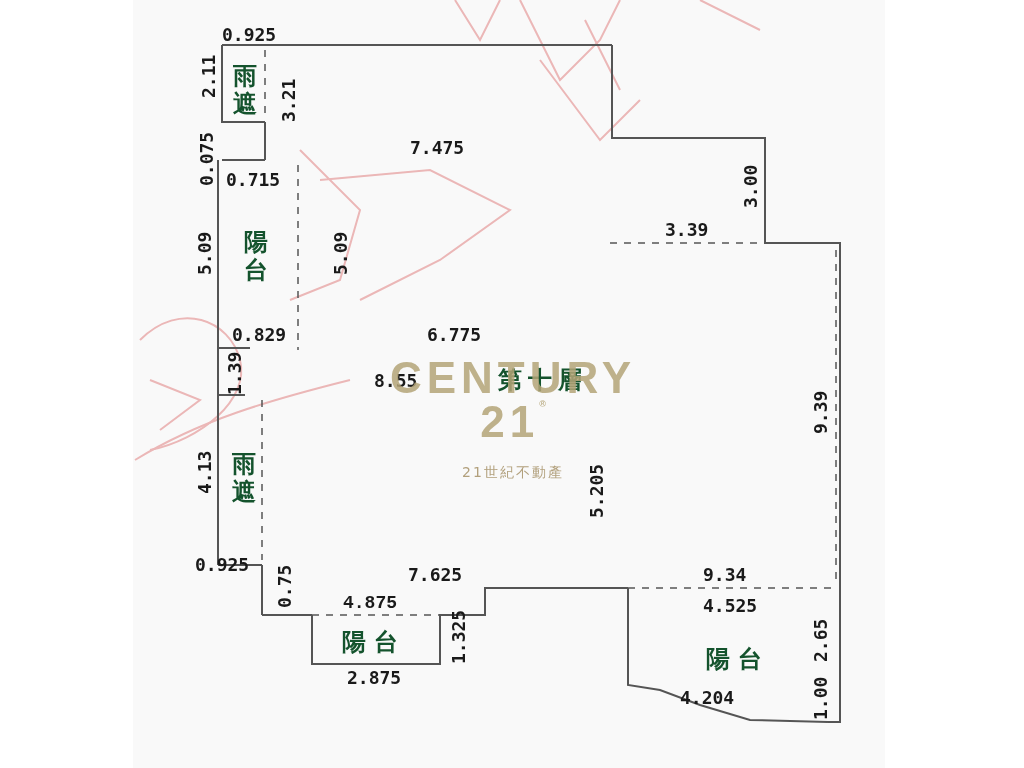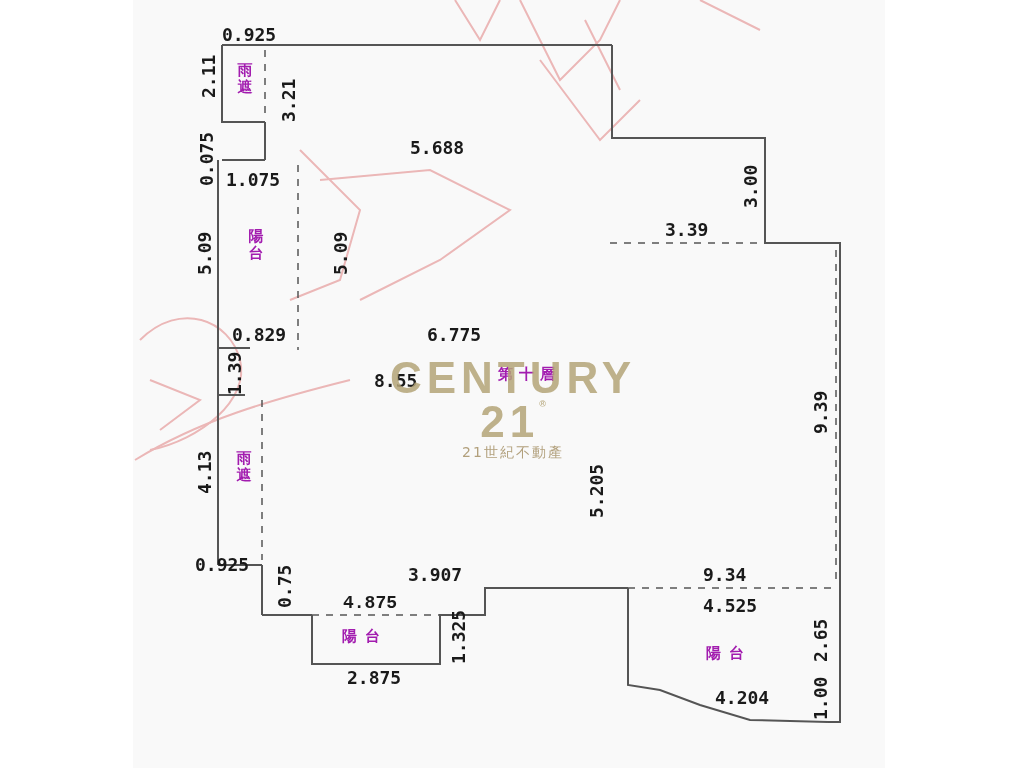--- a/index.html
+++ b/index.html
@@ -1,26 +1,26 @@
 <!DOCTYPE html>
 <html><head>
   <meta charset="utf-8">
   <style>
     html, body { margin: 0; padding: 0; background: #ffffff; }
     body { width: 1024px; height: 768px; position: relative; overflow: hidden; font-family: "DejaVu Serif", serif; }
     .panel { position: absolute; left: 133px; top: 0; width: 752px; height: 768px; background: #f9f9f9; }
     svg.plan { position: absolute; left: 0; top: 0; width: 1024px; height: 768px; }
     .dim { position: absolute; font-family: "DejaVu Sans Mono", monospace; font-weight: bold; font-size: 18px; color: #1a1a1a; white-space: nowrap; line-height: 1; }
     .vert { transform-origin: left top; transform: rotate(-90deg); }
-    .room { position: absolute; font-family: "DejaVu Serif", serif; font-weight: bold; font-size: 15px; color: #a21caf; line-height: 1.15; }
+    .room { position: absolute; font-family: "DejaVu Serif", serif; font-weight: bold; font-size: 24px; color: #14532d; line-height: 1.15; }
     .room.stack { width: 24px; text-align: center; word-break: break-all; }
     .wm { position: absolute; left: 358px; top: 356px; width: 310px; text-align: center; }
     .wm-main { font-family: "Liberation Sans", sans-serif; font-weight: bold; font-size: 44px; letter-spacing: 5px; color: rgba(180,165,120,0.85); line-height: 1; }
     .wm-reg { font-size: 9px; vertical-align: top; letter-spacing: 0; }
-    .wm-sub { font-family: "DejaVu Sans", sans-serif; font-size: 14px; color: rgba(170,150,110,0.9); letter-spacing: 2px; margin-top: 0; }
+    .wm-sub { font-family: "DejaVu Sans", sans-serif; font-size: 14px; color: rgba(170,150,110,0.9); letter-spacing: 2px; margin-top: 20px; }
   </style>
 </head>
 <body>
 
 <div class="panel"></div>
 
 <svg class="plan" viewBox="0 0 1024 768">
 
   <g fill="none" stroke="#eab0b0" stroke-width="2" opacity="0.9">
     <path d="M455 0 L480 40 L500 0 M520 0 L560 80 L600 40 L620 0 M585 20 L620 90 M540 60 L600 140 L640 100"></path>
@@ -61,33 +61,33 @@
 </svg>
 
 <div class="room stack" style="left:233px;top:62px;">雨遮</div>
 <div class="room stack" style="left:244px;top:228px;">陽台</div>
 <div class="room stack" style="left:232px;top:450px;">雨遮</div>
 <div class="room" style="left:498px;top:366px;letter-spacing:6px;">第十層</div>
 <div class="room" style="left:342px;top:628px;letter-spacing:8px;">陽台</div>
 <div class="room" style="left:706px;top:645px;letter-spacing:8px;">陽台</div>
 
 <div class="dim" style="left:222px;top:26px;">0.925</div>
-<div class="dim" style="left:226px;top:171px;">1.075</div>
-<div class="dim" style="left:410px;top:139px;">5.688</div>
+<div class="dim" style="left:226px;top:171px;">0.715</div>
+<div class="dim" style="left:410px;top:139px;">7.475</div>
 <div class="dim" style="left:665px;top:221px;">3.39</div>
 <div class="dim" style="left:232px;top:326px;">0.829</div>
 <div class="dim" style="left:427px;top:326px;">6.775</div>
 <div class="dim" style="left:374px;top:372px;">8.55</div>
 <div class="dim" style="left:195px;top:556px;">0.925</div>
-<div class="dim" style="left:408px;top:566px;">3.907</div>
+<div class="dim" style="left:408px;top:566px;">7.625</div>
 <div class="dim" style="left:703px;top:566px;">9.34</div>
 <div class="dim" style="left:343px;top:594px;font-family:Liberation Mono, monospace;">4.875</div>
 <div class="dim" style="left:703px;top:597px;text-align:right;">4.525</div>
 <div class="dim" style="left:347px;top:669px;">2.875</div>
-<div class="dim" style="left:715px;top:689px;">4.204</div>
+<div class="dim" style="left:680px;top:689px;">4.204</div>
 
 <div class="dim vert" style="left:200px;top:98px;">2.11</div>
 <div class="dim vert" style="left:280px;top:122px;">3.21</div>
 <div class="dim vert" style="left:198px;top:186px;">0.075</div>
 <div class="dim vert" style="left:742px;top:208px;">3.00</div>
 <div class="dim vert" style="left:196px;top:275px;">5.09</div>
 <div class="dim vert" style="left:332px;top:275px;">5.09</div>
 <div class="dim vert" style="left:226px;top:395px;">1.39</div>
 <div class="dim vert" style="left:812px;top:434px;">9.39</div>
 <div class="dim vert" style="left:196px;top:494px;">4.13</div>

